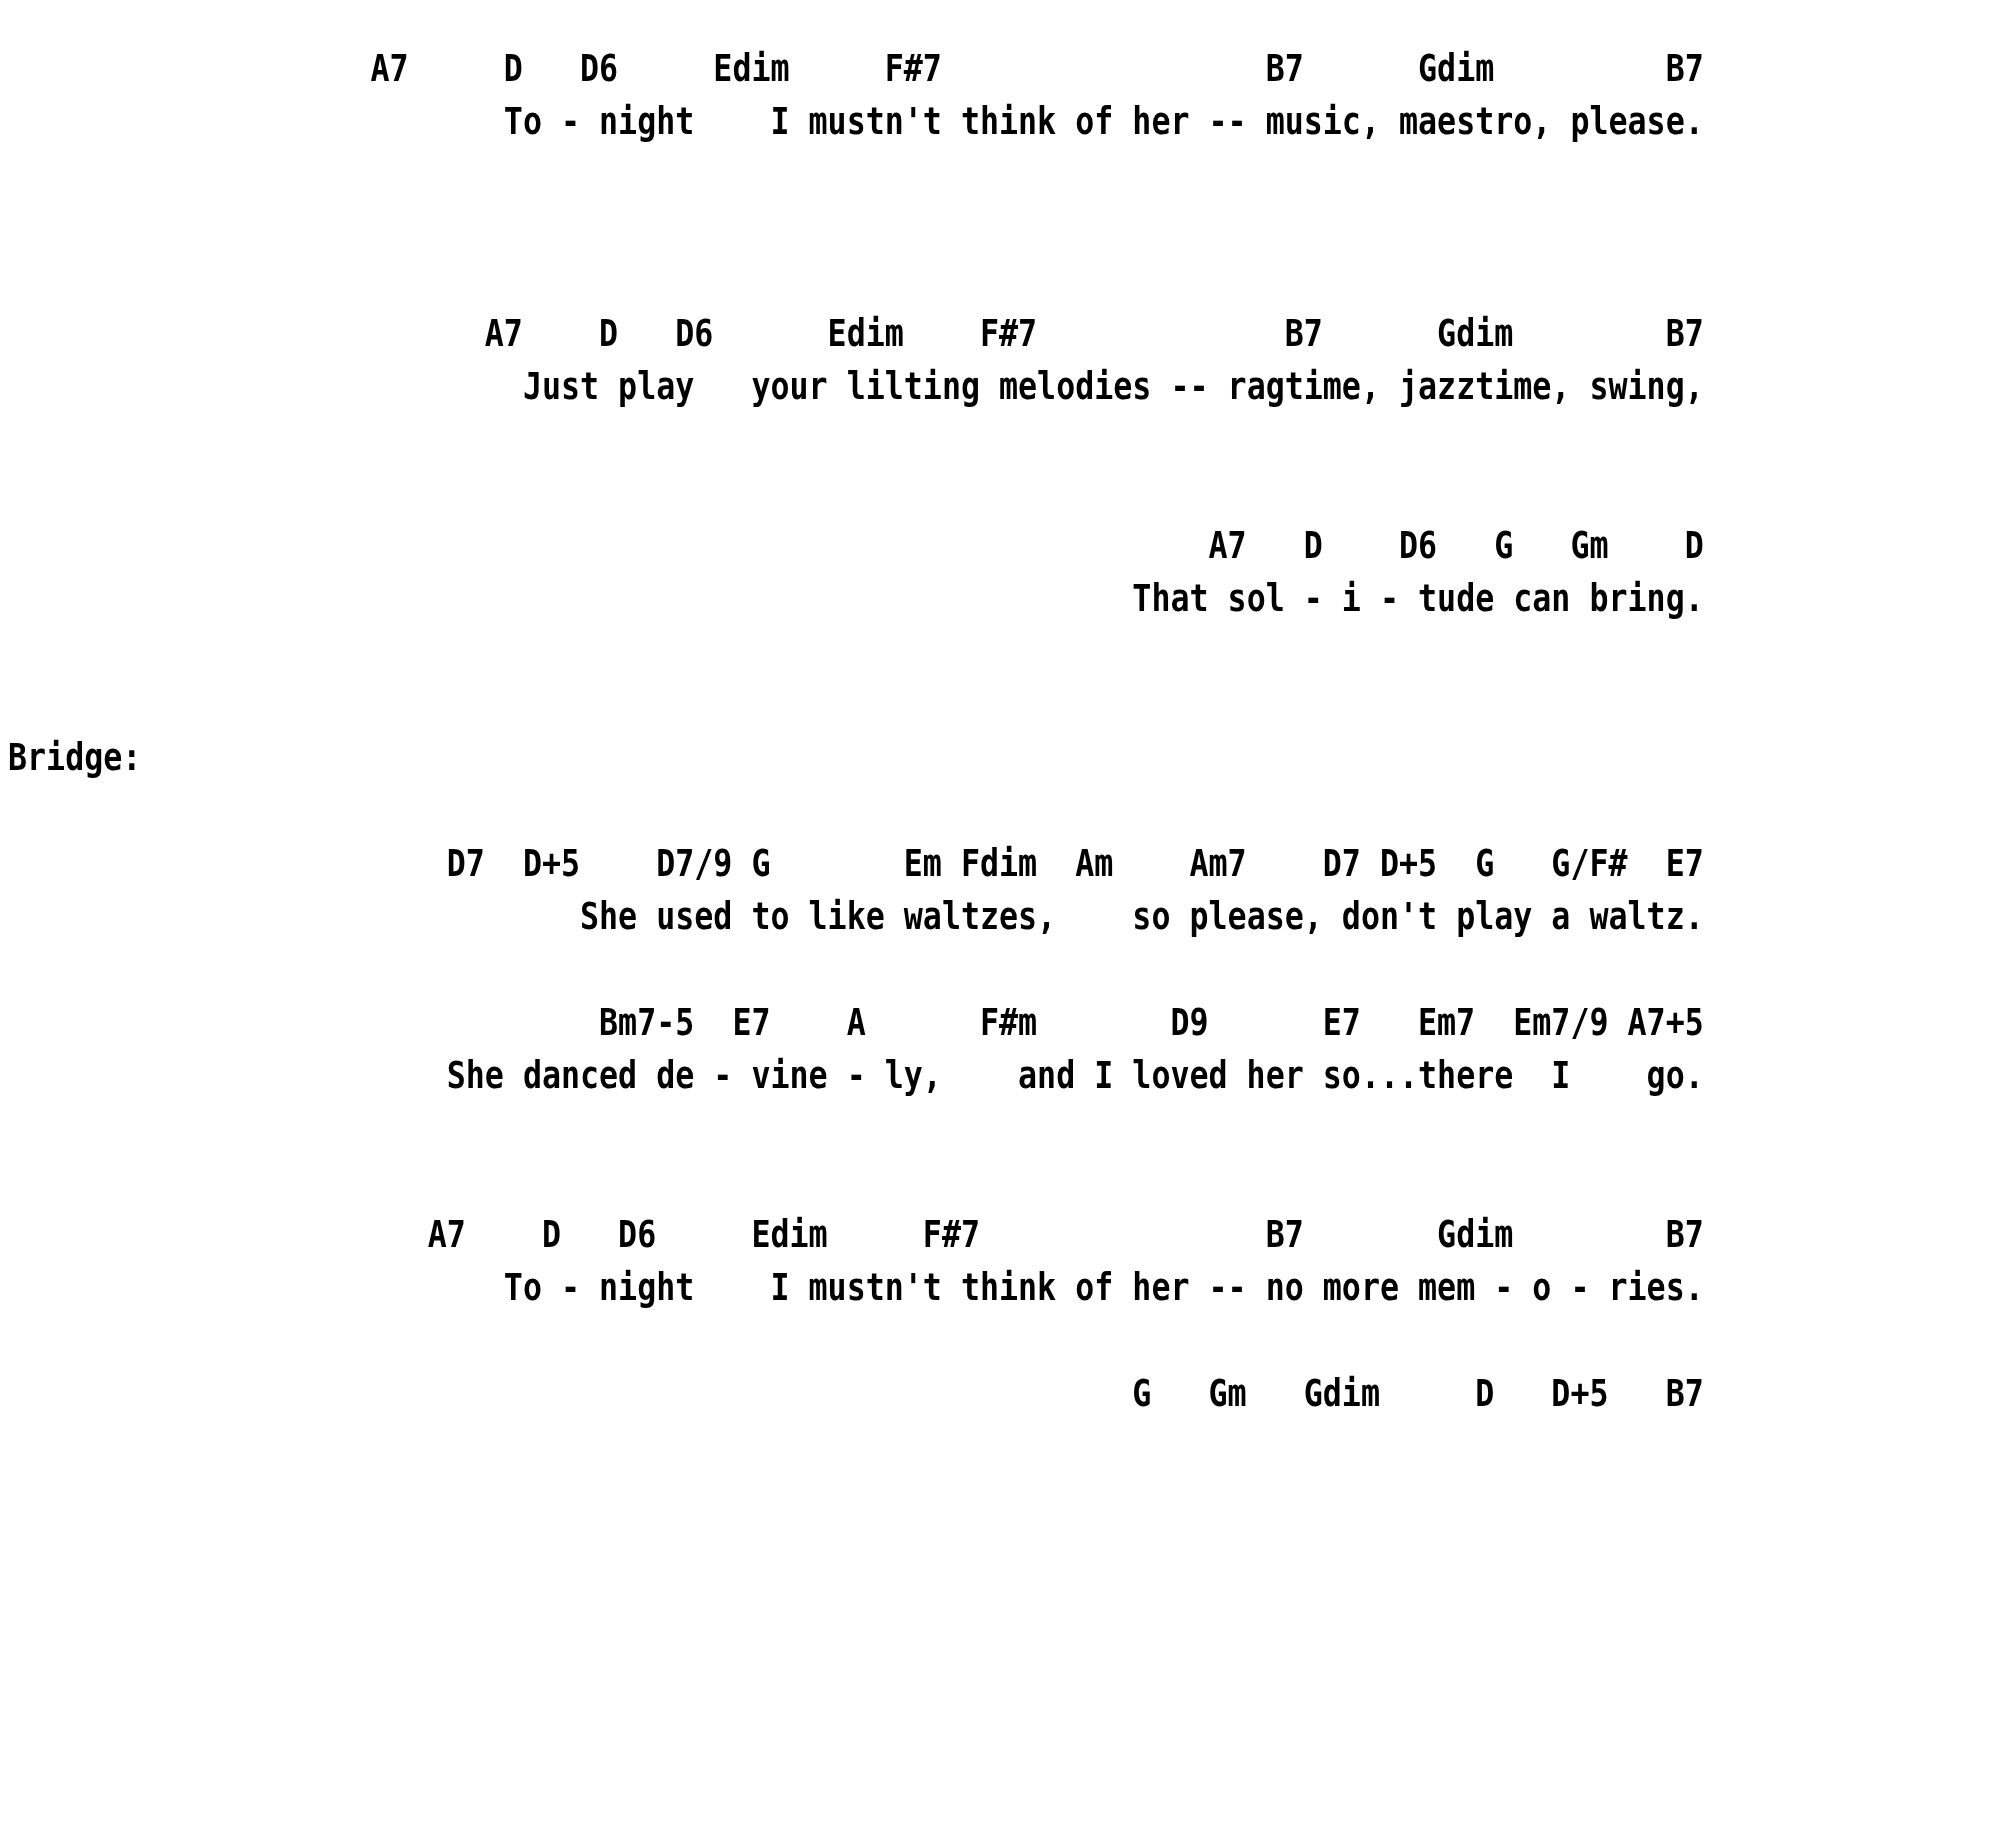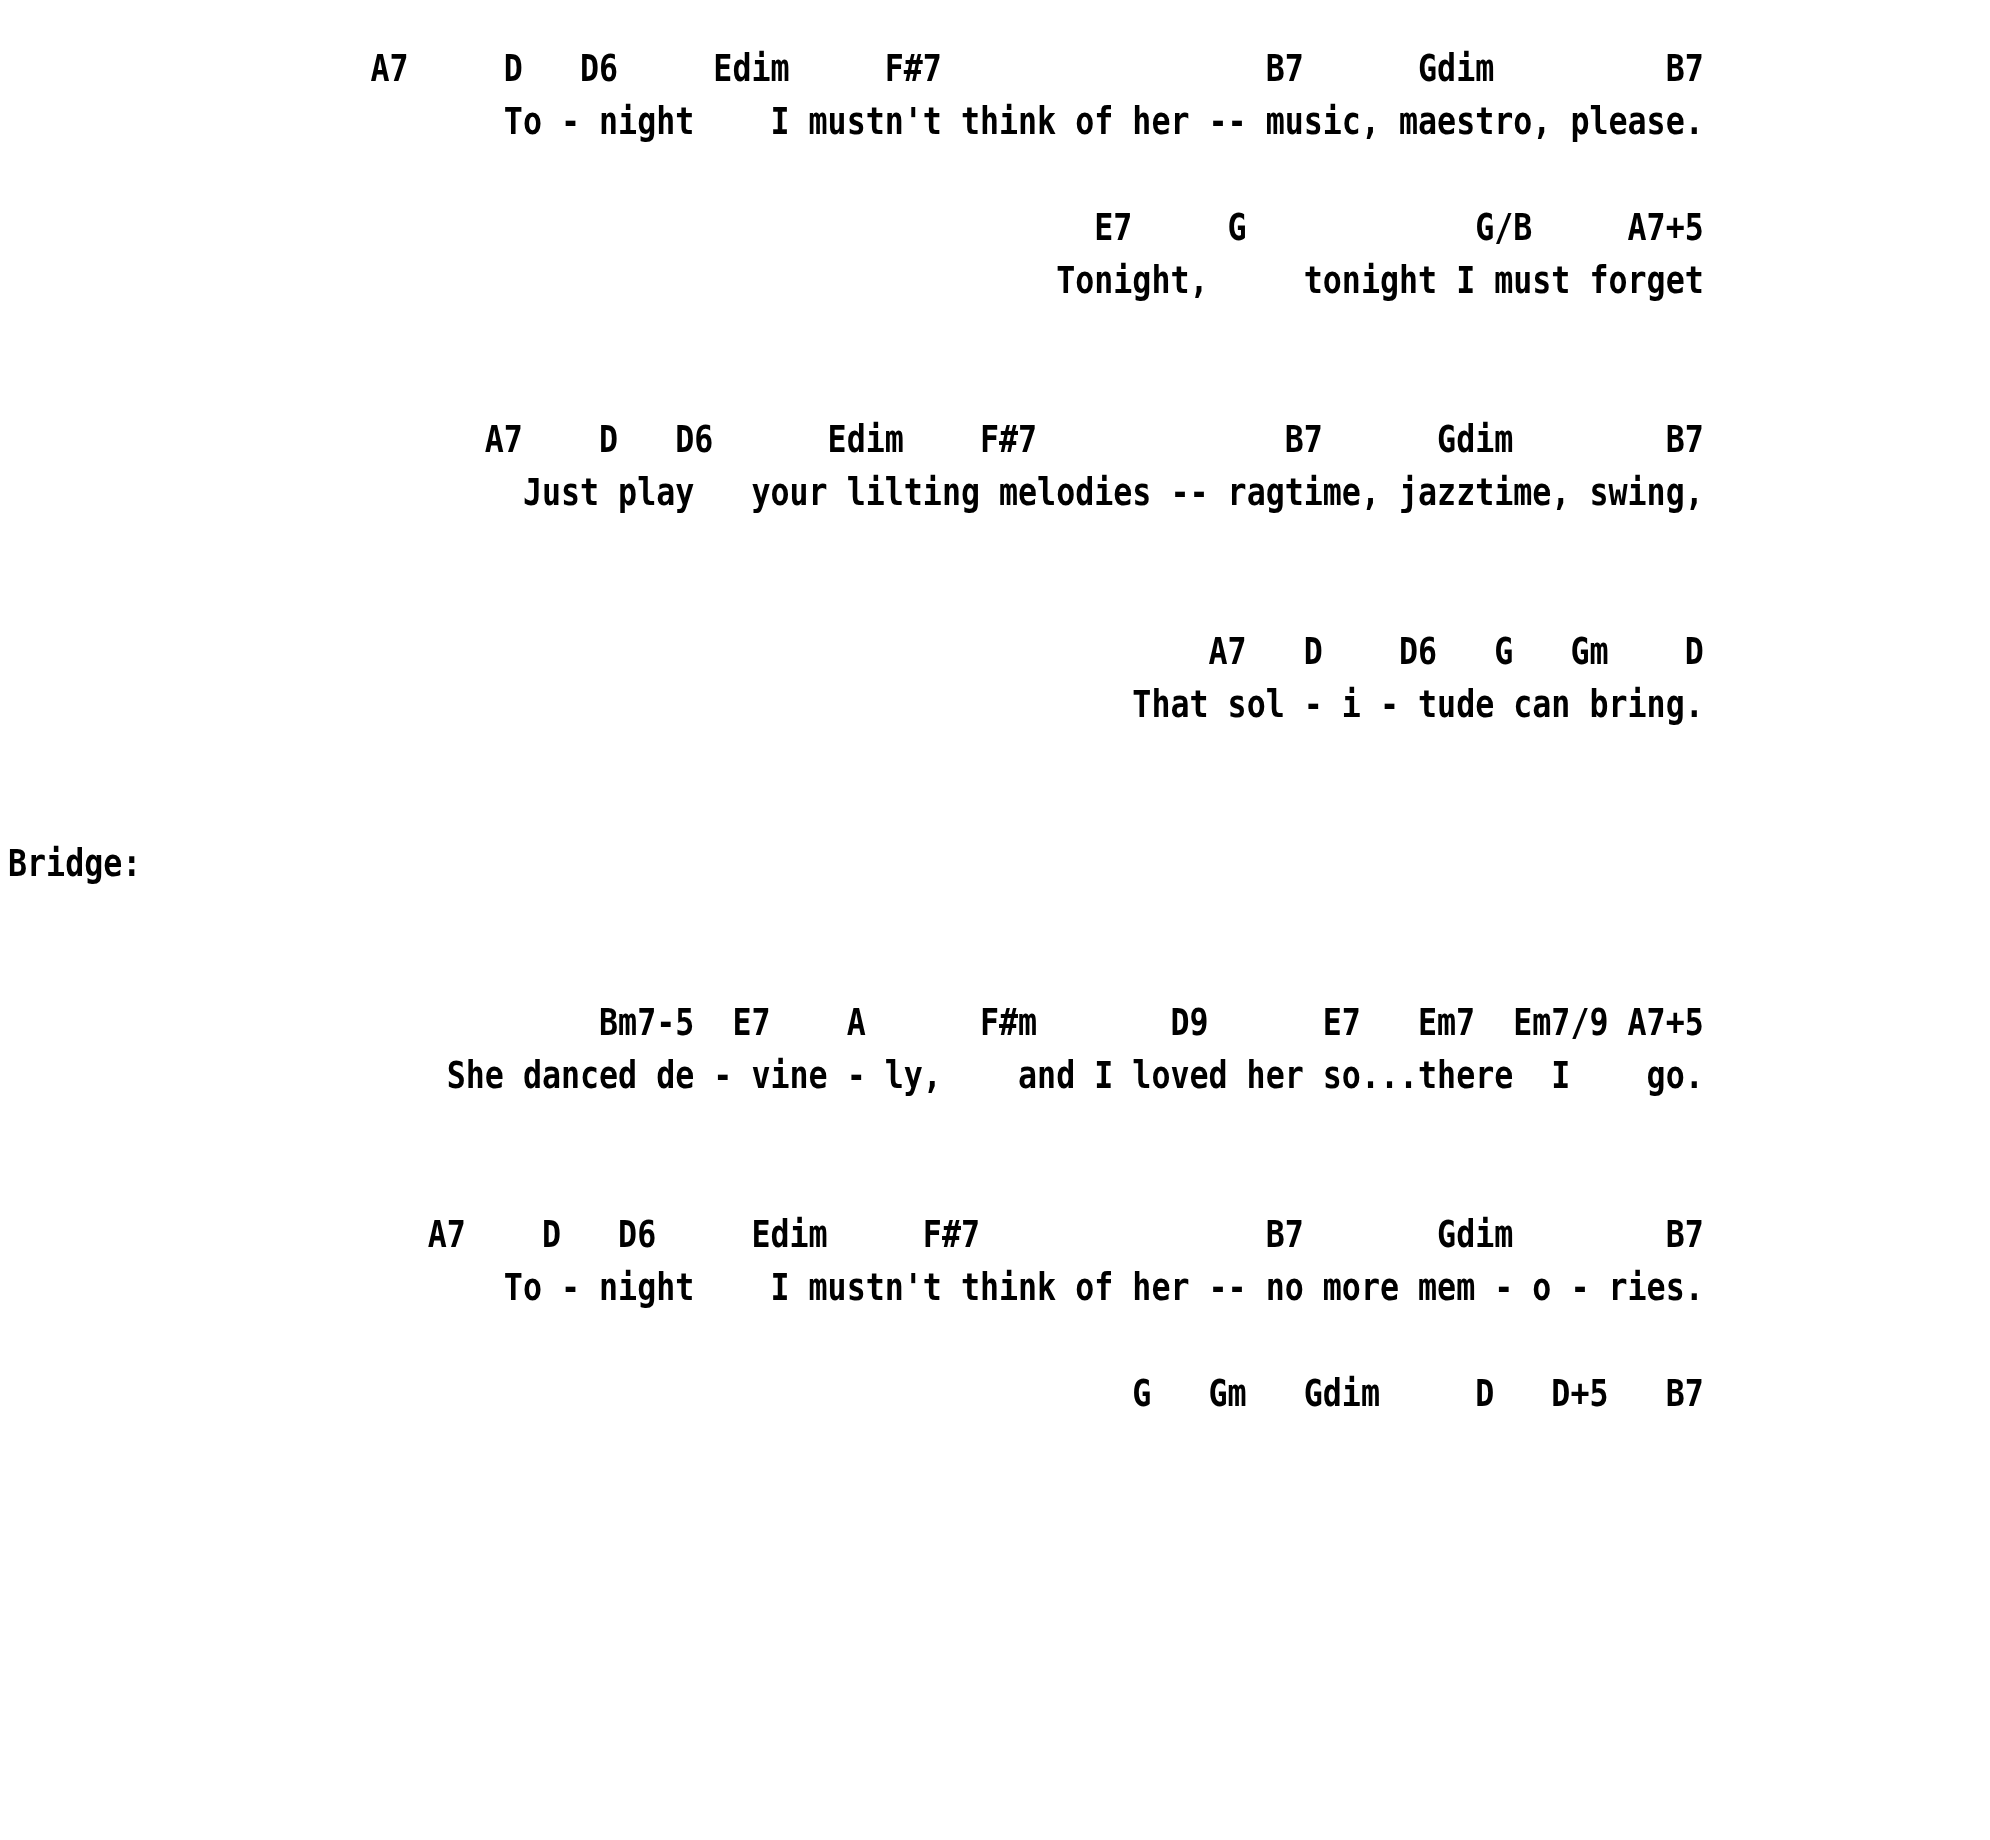--- a/index.html
+++ b/index.html
@@ -99,24 +99,20 @@
 
 
   <div class="song">
 
     <div class="block">
       <div class="line chords">A7     D   D6     Edim     F#7                 B7      Gdim         B7</div>
       <div class="line lyrics">To - night    I mustn't think of her -- music, maestro, please.</div>
     </div>
     <div class="spacer"></div>
 
-    <div class="block">
-      <div class="line chords">   E7     G            G/B     A7+5</div>
-      <div class="line lyrics">Tonight,     tonight I must forget</div>
-    </div>
     <div class="spacer"></div>
 
     <div class="spacer"></div>
 
     <div class="block">
       <div class="line chords">A7    D   D6      Edim    F#7             B7      Gdim        B7</div>
       <div class="line lyrics">Just play   your lilting melodies -- ragtime, jazztime, swing,</div>
     </div>
     <div class="spacer"></div>
 
@@ -124,20 +120,24 @@
 
     <div class="block">
       <div class="line chords">A7   D    D6   G   Gm    D</div>
       <div class="line lyrics">That sol - i - tude can bring.</div>
     </div>
     <div class="spacer tall"></div>
 
     <div class="section-label">Bridge:</div>
     <div class="spacer"></div>
 
+    <div class="block">
+      <div class="line chords">D7  D+5    D7/9 G       Em Fdim  Am    Am7    D7 D+5  G   G/F#  E7</div>
+      <div class="line lyrics">She used to like waltzes,    so please, don't play a waltz.</div>
+    </div>
     <div class="spacer"></div>
 
     <div class="block">
       <div class="line chords">   Bm7-5  E7    A      F#m       D9      E7   Em7  Em7/9 A7+5</div>
       <div class="line lyrics">She danced de - vine - ly,    and I loved her so...there  I    go.</div>
     </div>
     <div class="spacer tall"></div>
 
     <div class="block">
       <div class="line chords">A7    D   D6     Edim     F#7               B7       Gdim        B7</div>

